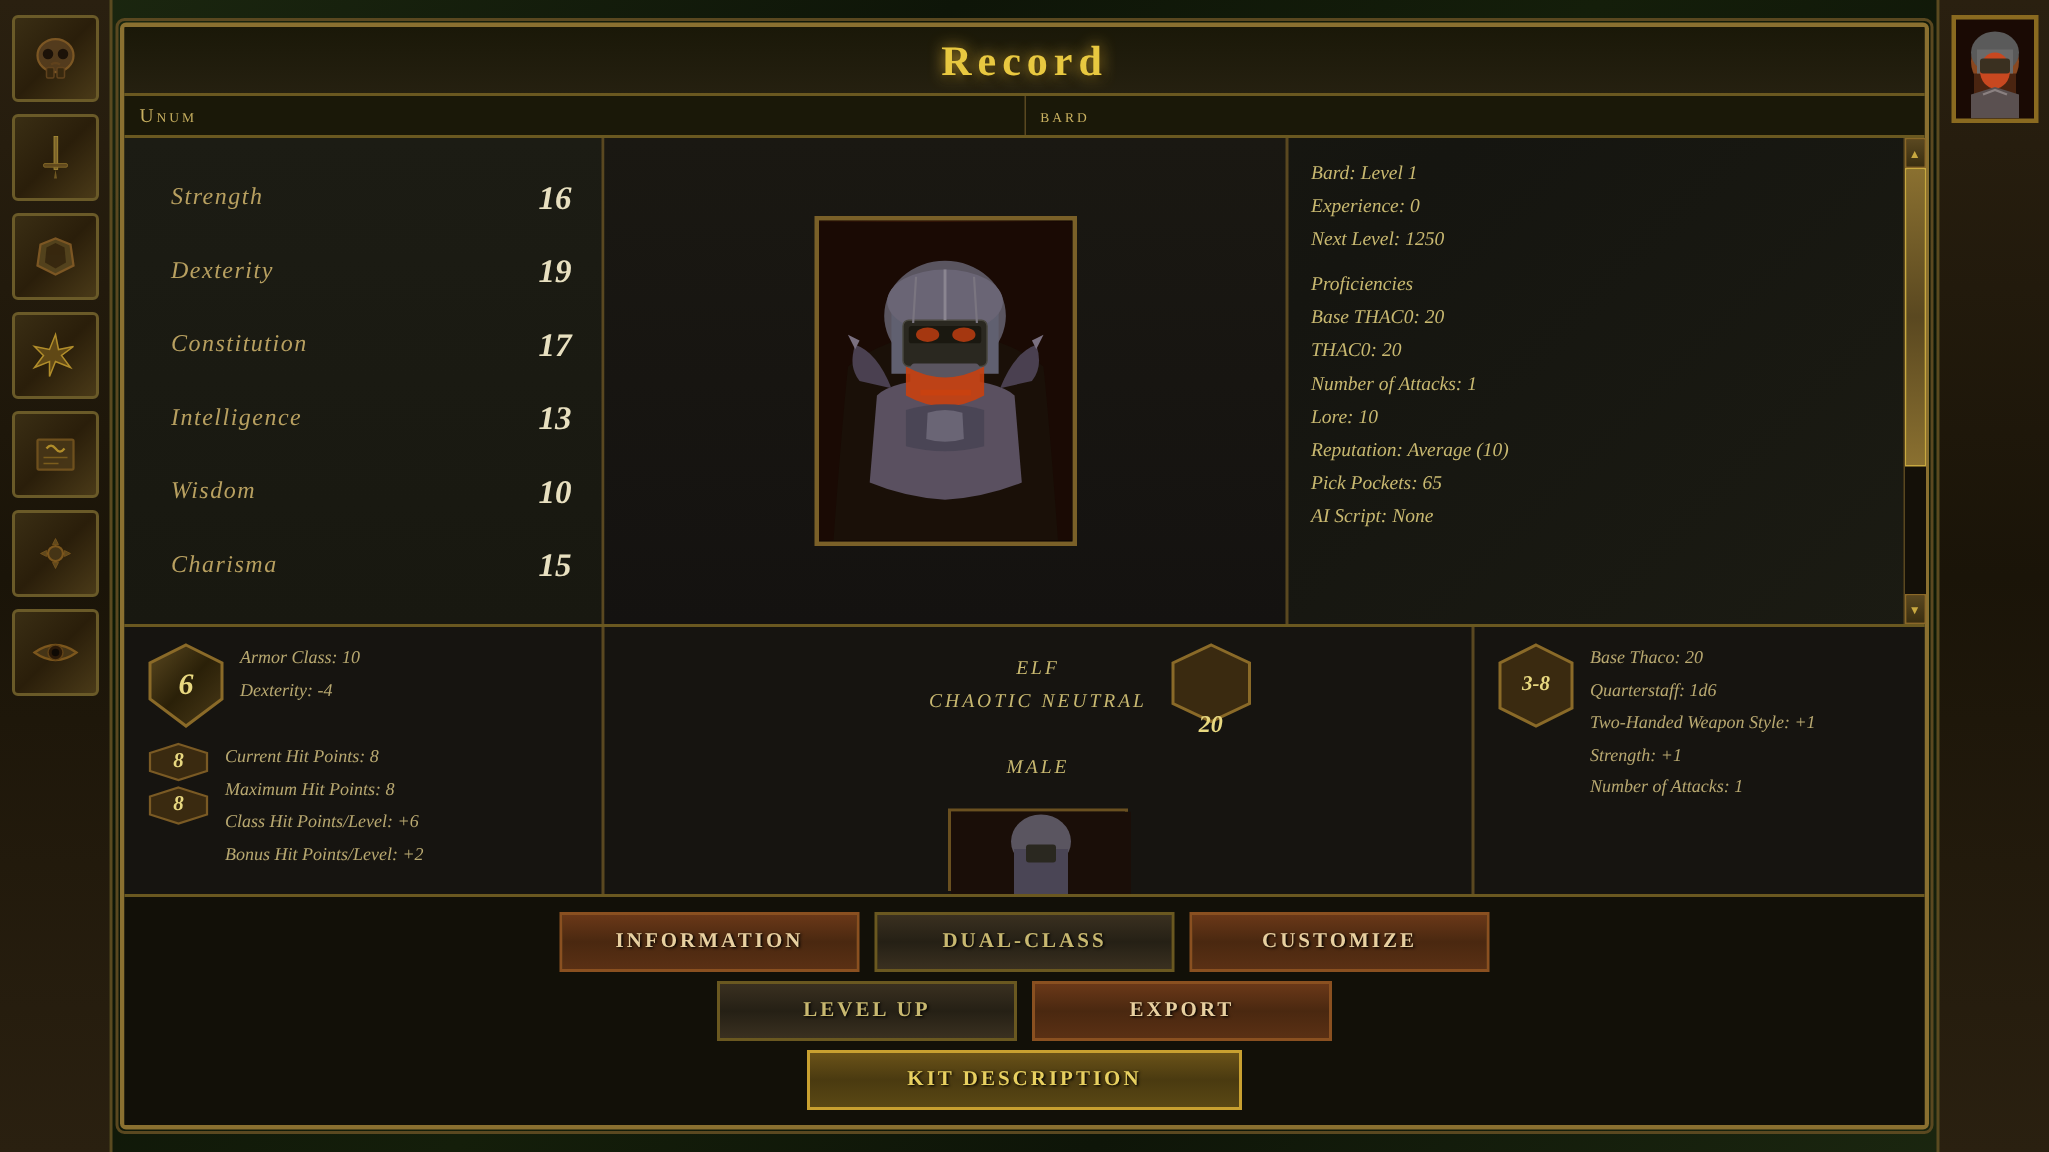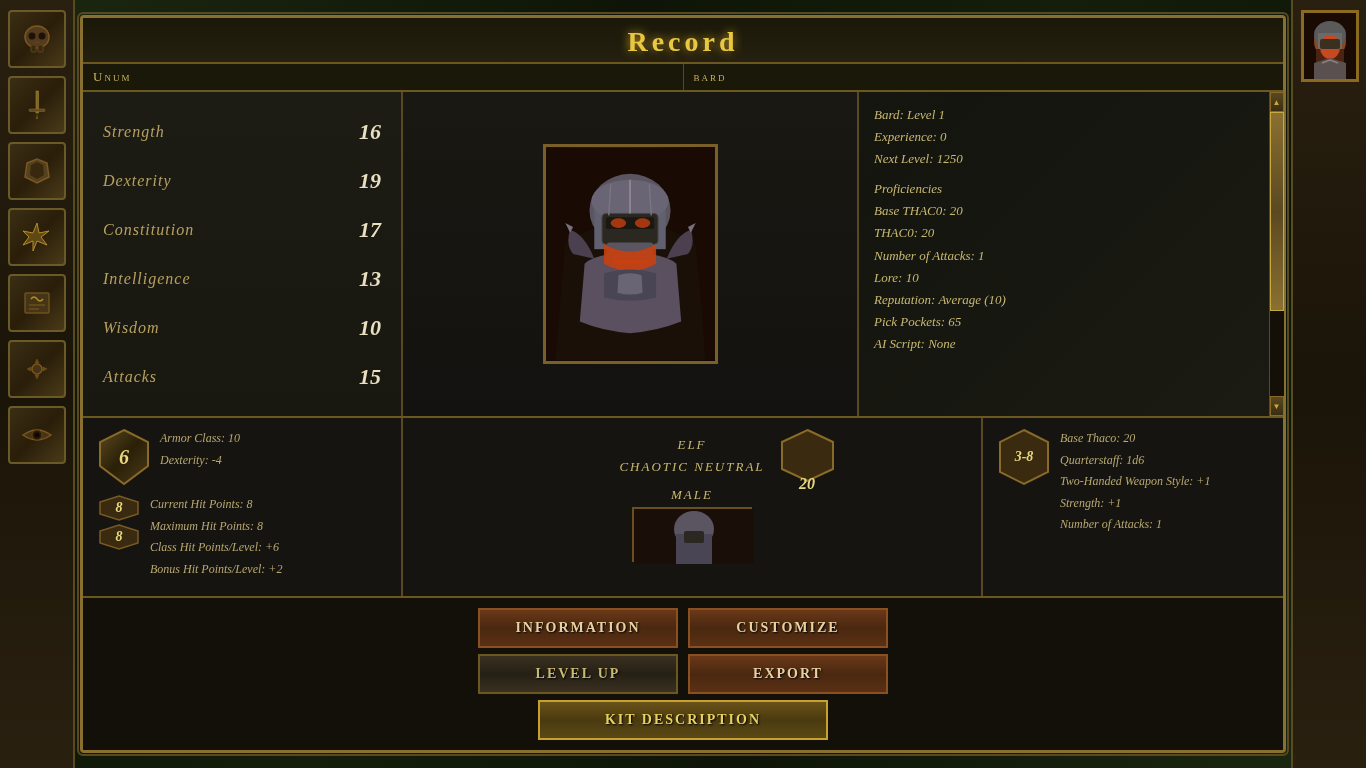--- a/index.html
+++ b/index.html
@@ -168,20 +168,21 @@
       display: flex;
       flex-direction: column;
       justify-content: space-around;
     }
 
     .stat-row {
       display: flex;
       align-items: center;
       justify-content: space-between;
       padding: 4px 0;
+      margin-left: 11px;
     }
 
     .stat-label {
       color: #b8a060;
       font-size: 16px;
       font-style: italic;
       letter-spacing: 1px;
     }
 
     .stat-value {
@@ -277,21 +278,21 @@
     }
 
     
     .bottom-center {
       flex: 1;
       border-right: 2px solid #5a4820;
       padding: 10px;
       display: flex;
       flex-direction: column;
       align-items: center;
-      gap: 4px;
+      gap: 20px;
     }
 
     .race-text {
       color: #c8b870;
       font-size: 13px;
       font-style: italic;
       letter-spacing: 2px;
       text-align: center;
       font-variant: small-caps;
     }
@@ -521,21 +522,21 @@
       </div>
       <div class="stat-row">
         <span class="stat-label">Intelligence</span>
         <span class="stat-value">13</span>
       </div>
       <div class="stat-row">
         <span class="stat-label">Wisdom</span>
         <span class="stat-value">10</span>
       </div>
       <div class="stat-row">
-        <span class="stat-label">Attacks</span>
+        <span class="stat-label">Charisma</span>
         <span class="stat-value">15</span>
       </div>
     </div>
 
     <div class="portrait-center">
       <div class="char-portrait">
         <div class="char-portrait-inner">
           <svg width="175" height="220" viewBox="0 0 175 220">
             <rect width="175" height="220" fill="#1a0a04"></rect>
 
@@ -698,20 +699,21 @@
           <div>Strength: +1</div>
           <div>Number of Attacks: 1</div>
         </div>
       </div>
     </div>
   </div>
 
   <div class="buttons-section">
     <div class="buttons-row">
       <button class="btn btn-brown">INFORMATION</button>
+      <button class="btn btn-dark">DUAL-CLASS</button>
       <button class="btn btn-brown">CUSTOMIZE</button>
     </div>
     <div class="buttons-row">
       <button class="btn btn-dark">LEVEL UP</button>
       <button class="btn btn-brown">EXPORT</button>
     </div>
     <div class="buttons-row">
       <button class="btn btn-gold">KIT DESCRIPTION</button>
     </div>
   </div>

